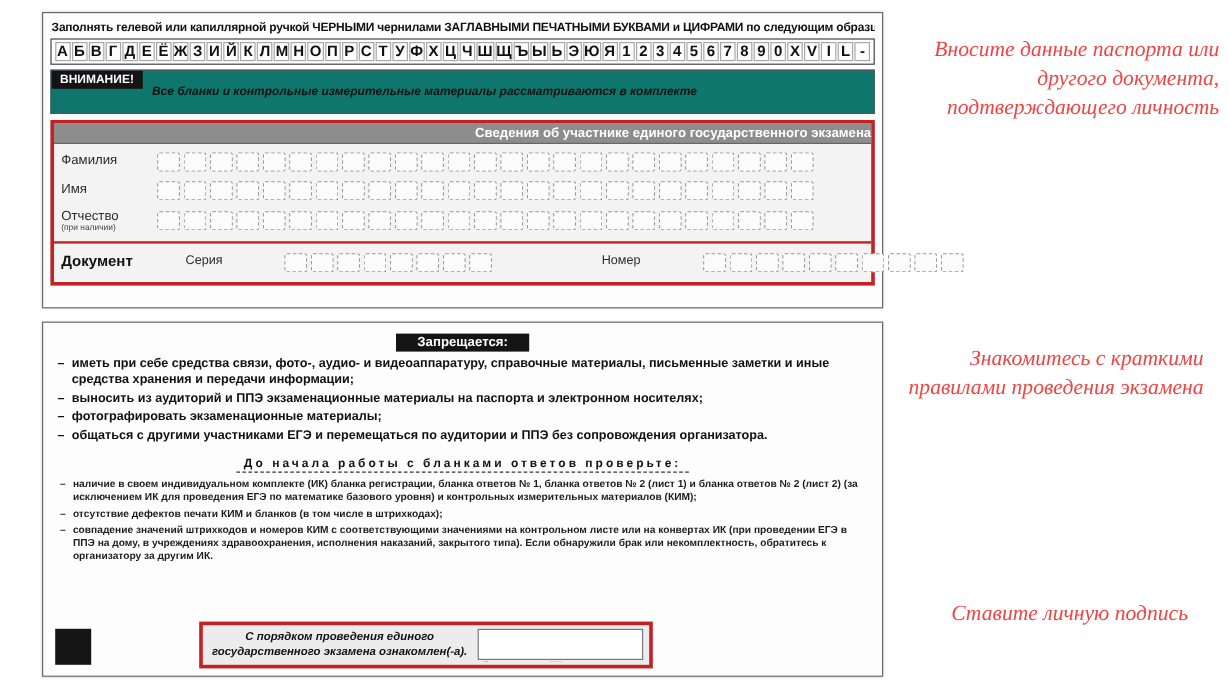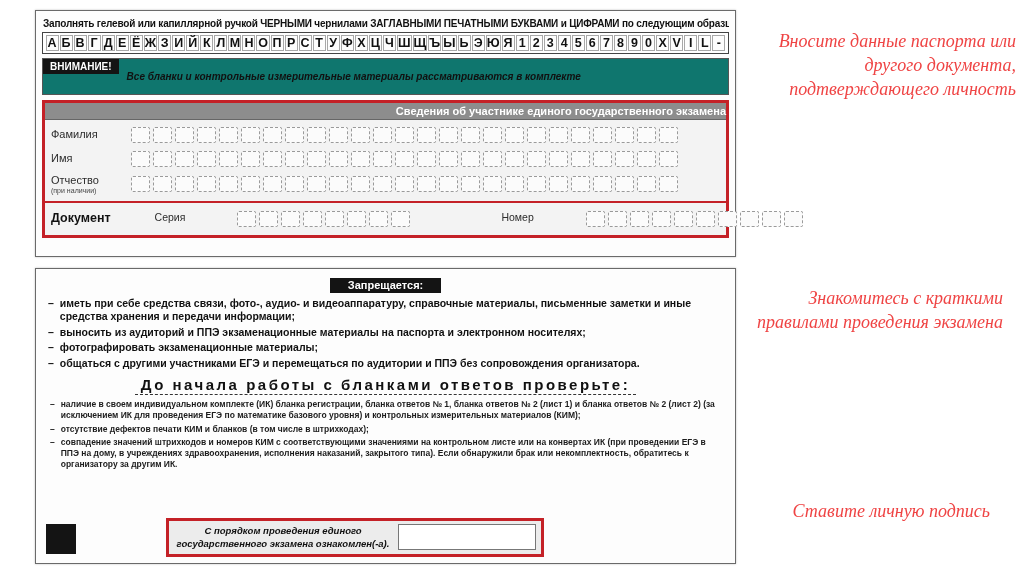--- a/index.html
+++ b/index.html
@@ -40,21 +40,21 @@
   .num-gap{width:30px;}
 
   
   .rules-title{margin:3px 54px 0;background:var(--bar-gray);border:1px solid #3a3a3a;color:#fff;font-weight:bold;
     font-size:11.5px;text-align:center;padding:1px 0 2px;}
   .prohibited-chip{width:fit-content;margin:5px auto 4px;background:var(--badge-black);color:#fff;font-weight:bold;
     font-size:11px;padding:1px 18px 2px;}
   .prohibited-list{margin:0 12px;}
   .prohibited-item{display:flex;gap:6px;font-size:10.5px;font-weight:bold;line-height:1.28;margin-bottom:2px;}
   .check-header{text-align:center;margin:6px 0 4px;}
-  .check-header-text{display:inline-block;font-size:15px;font-weight:bold;letter-spacing:2.5px;border-bottom:1px dashed #333;padding:0 6px 1px;}
+  .check-header-text{display:inline-block;font-size:10px;font-weight:bold;letter-spacing:2.5px;border-bottom:1px dashed #333;padding:0 6px 1px;}
   .check-list{margin:0 14px;}
   .check-item{display:flex;gap:6px;font-size:8.5px;font-weight:600;line-height:1.32;margin-bottom:2px;color:#1c1c1c;}
   .dash{font-weight:bold;flex:0 0 auto;}
   .bottom-strip{position:absolute;left:8px;right:8px;bottom:6px;display:flex;align-items:flex-start;}
   .reg-mark{width:30px;height:30px;background:var(--badge-black);margin:6px 0 0 2px;}
   .ack-box{margin-left:90px;border:3px solid var(--accent-red);background:#ececec;display:flex;align-items:stretch;
     width:378px;height:39px;padding:3px 5px;}
   .ack-text{flex:1;font-style:italic;font-weight:bold;font-size:9.5px;text-align:center;align-self:center;line-height:1.3;padding-right:6px;}
   .sig-area{width:138px;display:flex;flex-direction:column;}
   .sig-box{flex:1;background:#fff;border:1px solid #777;min-height:26px;}

